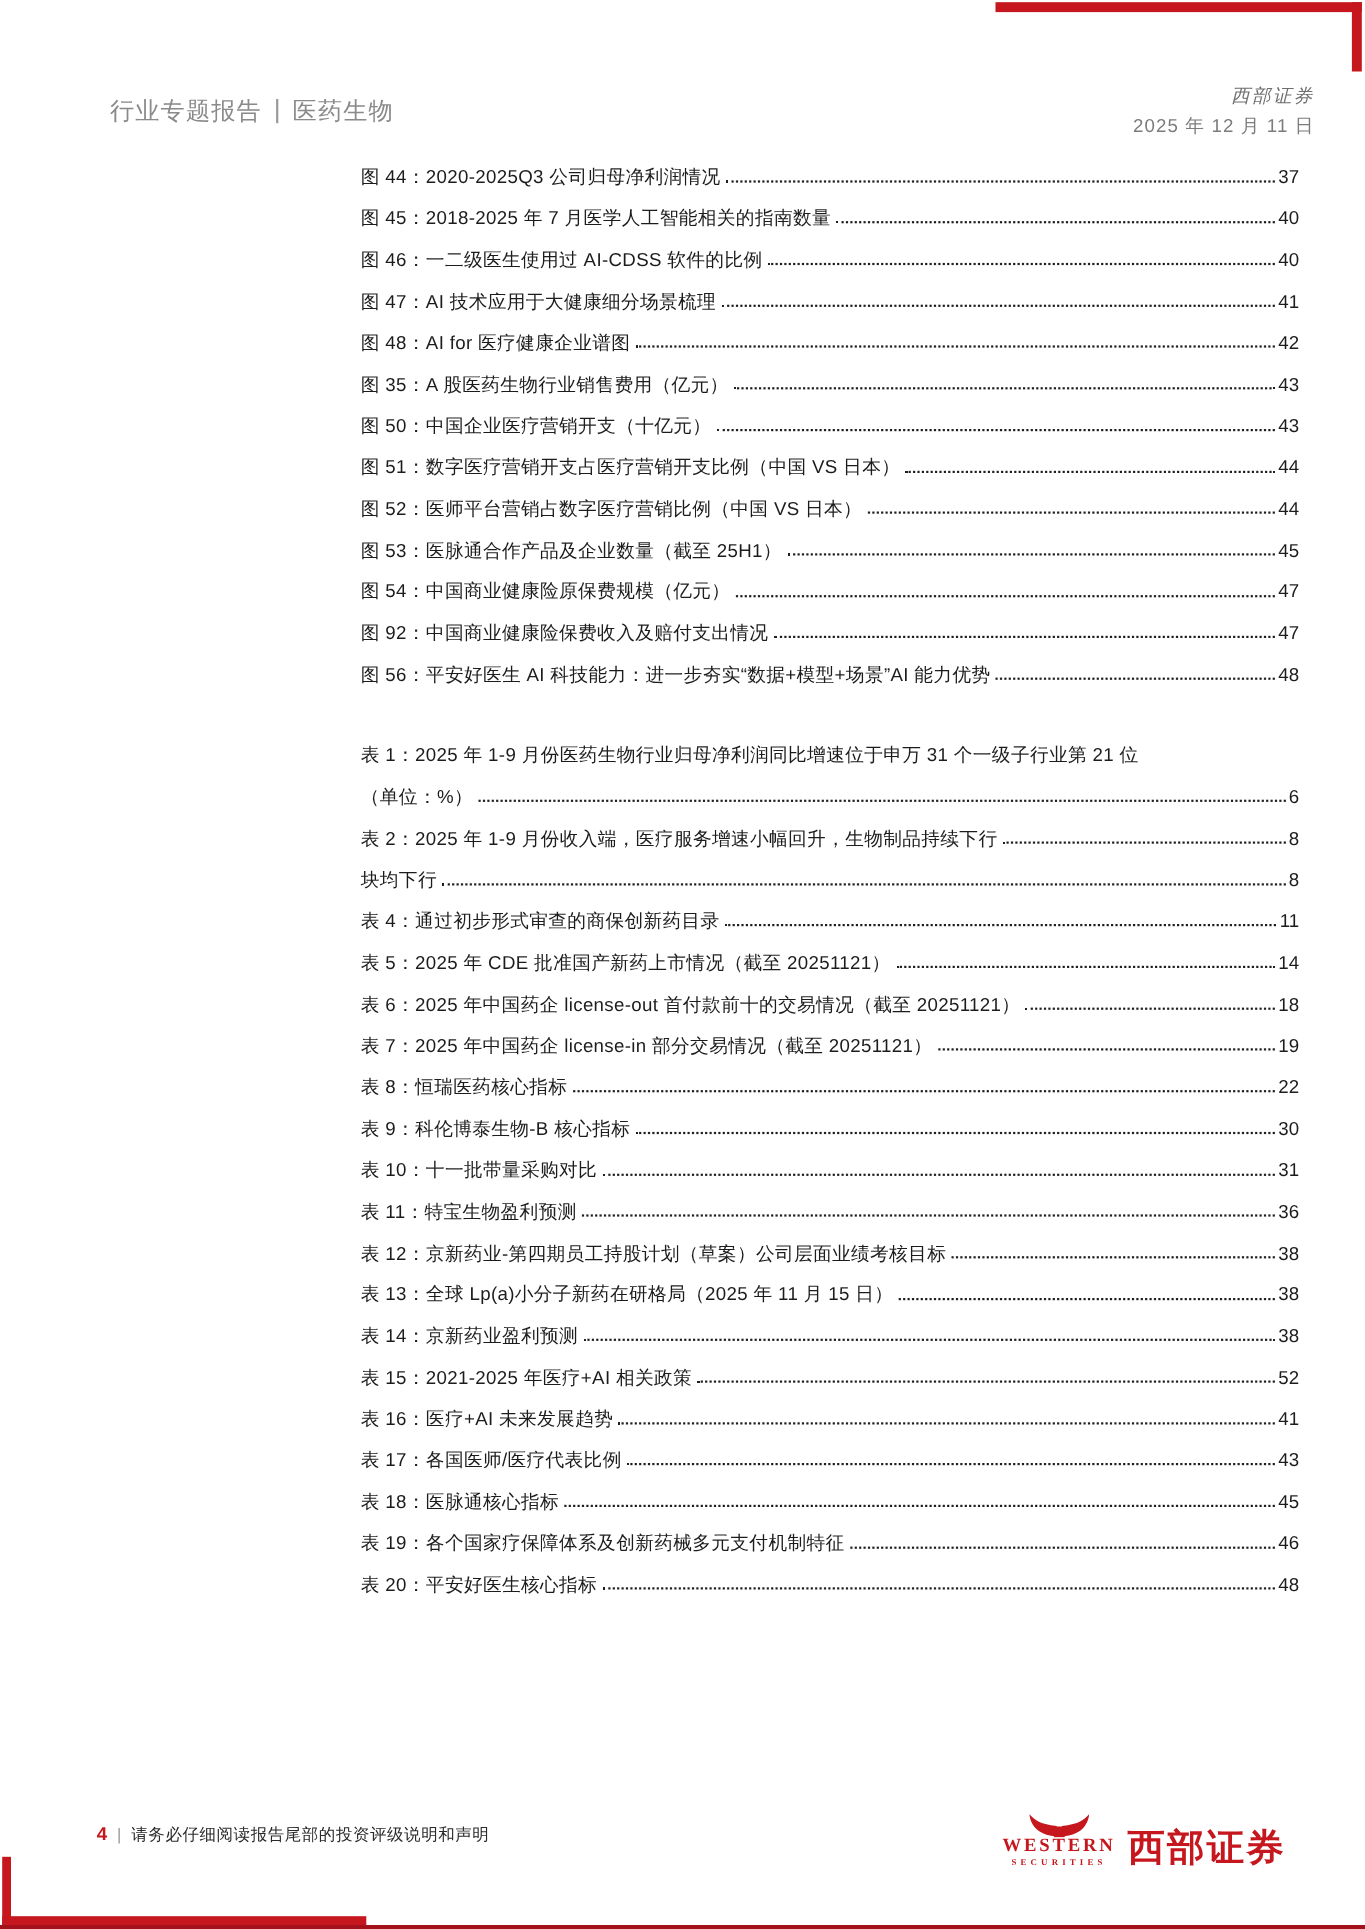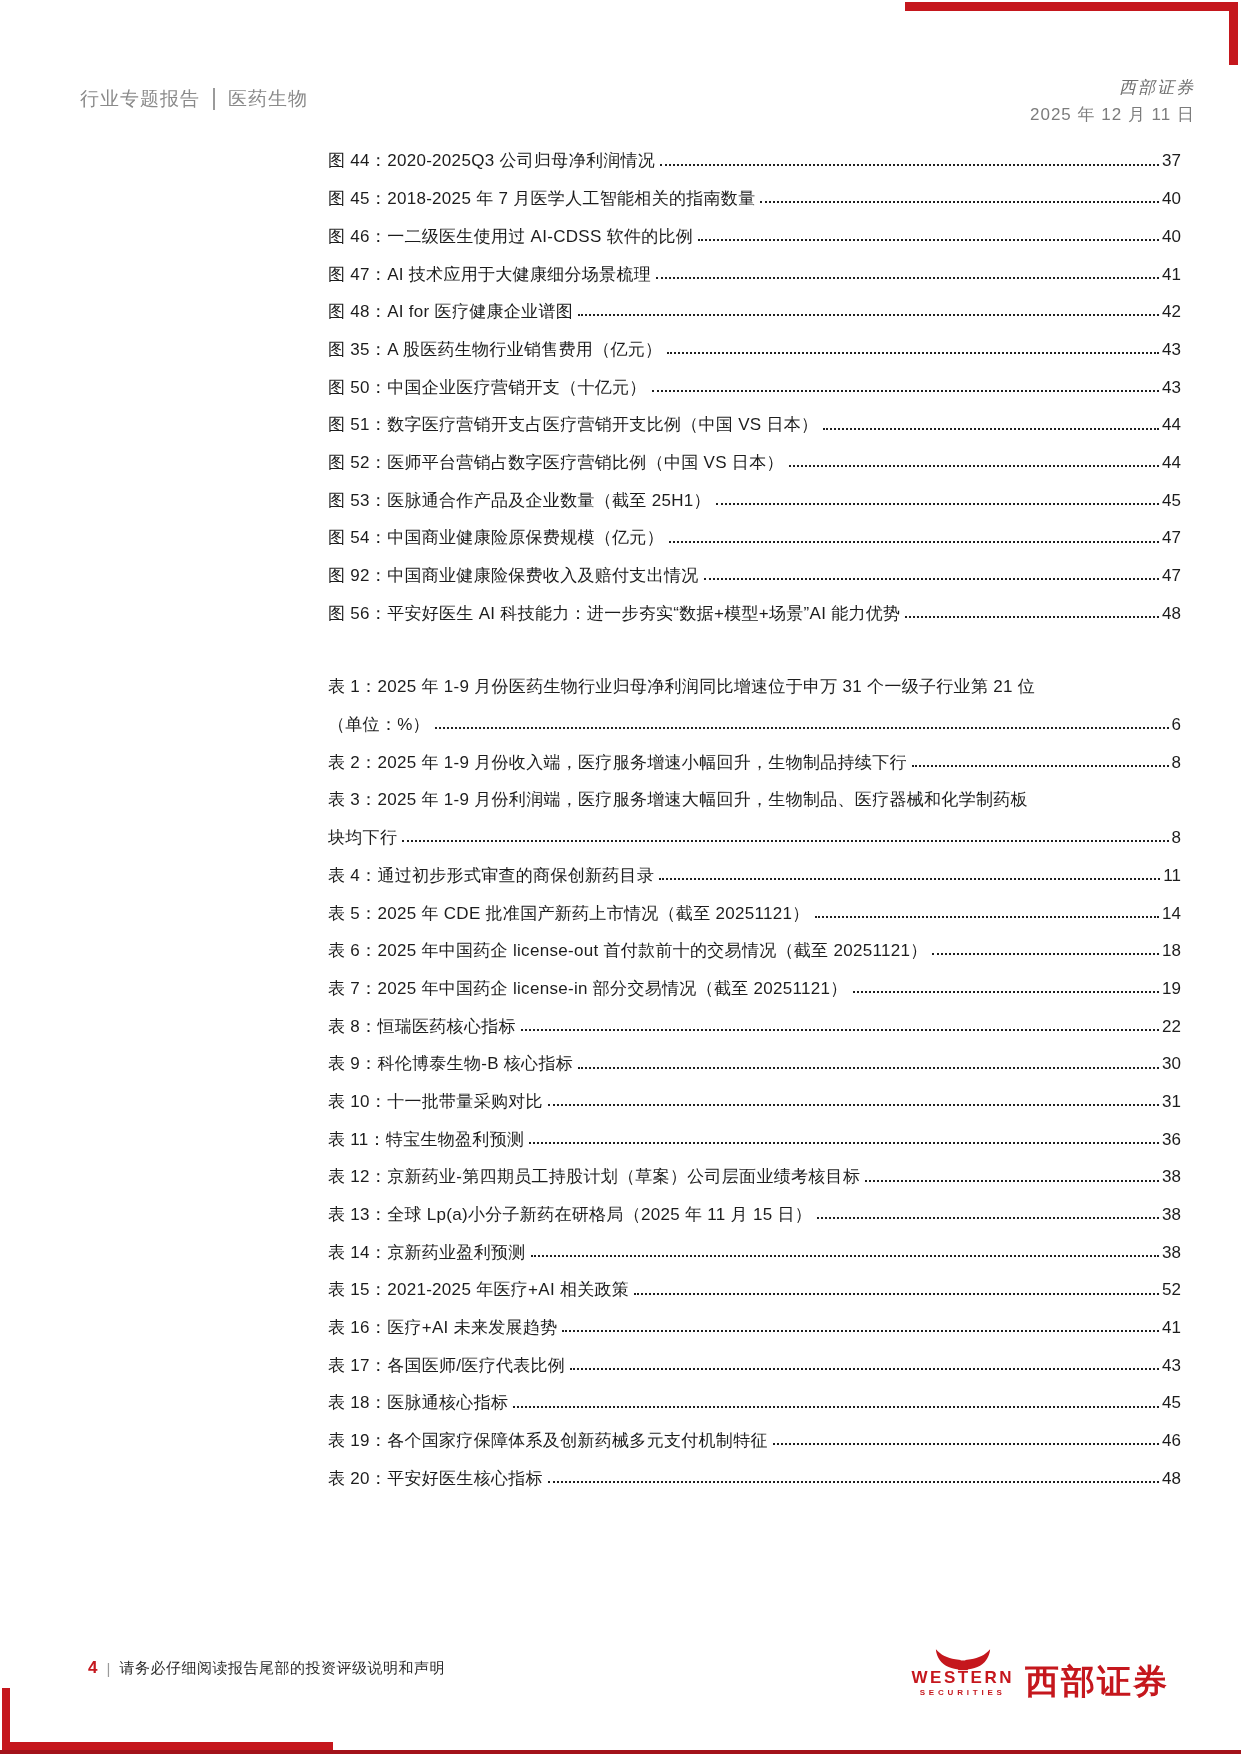--- a/index.html
+++ b/index.html
@@ -10,22 +10,22 @@
   }
   html,body{margin:0;padding:0;background:#ffffff;}
   body{font-family:"Liberation Sans", sans-serif;}
   .page{position:relative;width:1241px;height:1754px;background:#fff;overflow:hidden;margin:0 auto;}
 
   
   .bar-top{position:absolute;left:905px;top:2px;width:333px;height:9px;background:var(--red);}
   .bar-right{position:absolute;left:1229px;top:2px;width:9px;height:63px;background:var(--red);}
 
   
-  .hdr-left{position:absolute;left:80px;top:86px;display:flex;align-items:center;
-            color:var(--hdr-gray);font-size:19px;letter-spacing:1px;}
+  .hdr-left{position:absolute;left:100px;top:86px;display:flex;align-items:center;
+            color:var(--hdr-gray);font-size:22px;letter-spacing:1px;}
   .hdr-left .vdiv{display:inline-block;width:2px;height:22px;background:#9a9a9a;margin:0 13px;}
   .hdr-right{position:absolute;right:46px;top:76px;text-align:right;color:#757575;}
   .hdr-right .brand{font-size:17px;font-style:italic;letter-spacing:2px;color:#6f6f6f;}
   .hdr-right .date{font-size:17px;margin-top:4px;color:#7c7c7c;letter-spacing:1px;}
 
   
   .toc{position:absolute;left:308px;top:134px;width:853px;color:var(--txt);font-size:17px;margin-left:20px;}
   .toc-entry{width:100%;}
   .toc-line{display:flex;align-items:flex-end;height:37.7px;width:100%;}
   .toc-label{white-space:nowrap;line-height:1.25;letter-spacing:0.3px;}
@@ -33,21 +33,21 @@
   .toc-page{line-height:1.25;}
   .toc-gap{height:36px;}
 
   
   .footer{position:absolute;left:88px;top:1658px;display:flex;align-items:center;font-size:15px;}
   .footer .pgnum{color:var(--red);font-weight:bold;font-size:17px;}
   .footer .fdiv{color:#9a9a9a;margin:0 9px;font-size:15px;}
   .footer .disclaimer{color:#2a2a2a;letter-spacing:0.5px;}
 
   
-  .logo{position:absolute;top:1648px;right:72px;display:flex;align-items:flex-end;gap:11px;}
+  .logo{position:absolute;top:1648px;right:72px;display:flex;align-items:flex-end;gap:11px;font-family:Liberation Serif, serif;}
   .logo-left{display:flex;flex-direction:column;align-items:center;}
   .bull{width:58px;height:23px;fill:var(--red);margin-bottom:-2px;}
   .logo-en{font-size:17px;font-weight:800;letter-spacing:2.5px;color:var(--red);line-height:1;}
   .logo-sub{font-size:8px;font-weight:600;letter-spacing:3.8px;color:var(--red);margin-top:3px;line-height:1;}
   .logo-cn{font-size:34px;font-weight:800;color:var(--red);line-height:0.95;letter-spacing:2px;}
 
   
   .bl-vbar{position:absolute;left:2px;top:1688px;width:8px;height:64px;background:var(--red);}
   .bl-hbar{position:absolute;left:2px;top:1742px;width:331px;height:9px;background:var(--red);}
   .bottom-line{position:absolute;left:0;top:1750px;width:100%;height:4px;background:var(--dark-red);}
@@ -178,23 +178,20 @@
           </div>
         </div>
         <div class="toc-entry">
           <div class="toc-line">
             <span class="toc-label">表 2：2025 年 1-9 月份收入端，医疗服务增速小幅回升，生物制品持续下行</span>
             <span class="toc-dots"></span>
             <span class="toc-page">8</span>
           </div>
         </div>
         <div class="toc-entry">
-          <div class="toc-line">
-            <span class="toc-label">表 3：2025 年 1-9 月份利润端，医疗服务增速大幅回升，生物制品、医疗器械和化学制药板</span>
-          </div>
           <div class="toc-line">
             <span class="toc-label">块均下行</span>
             <span class="toc-dots"></span>
             <span class="toc-page">8</span>
           </div>
         </div>
         <div class="toc-entry">
           <div class="toc-line">
             <span class="toc-label">表 4：通过初步形式审查的商保创新药目录</span>
             <span class="toc-dots"></span>

